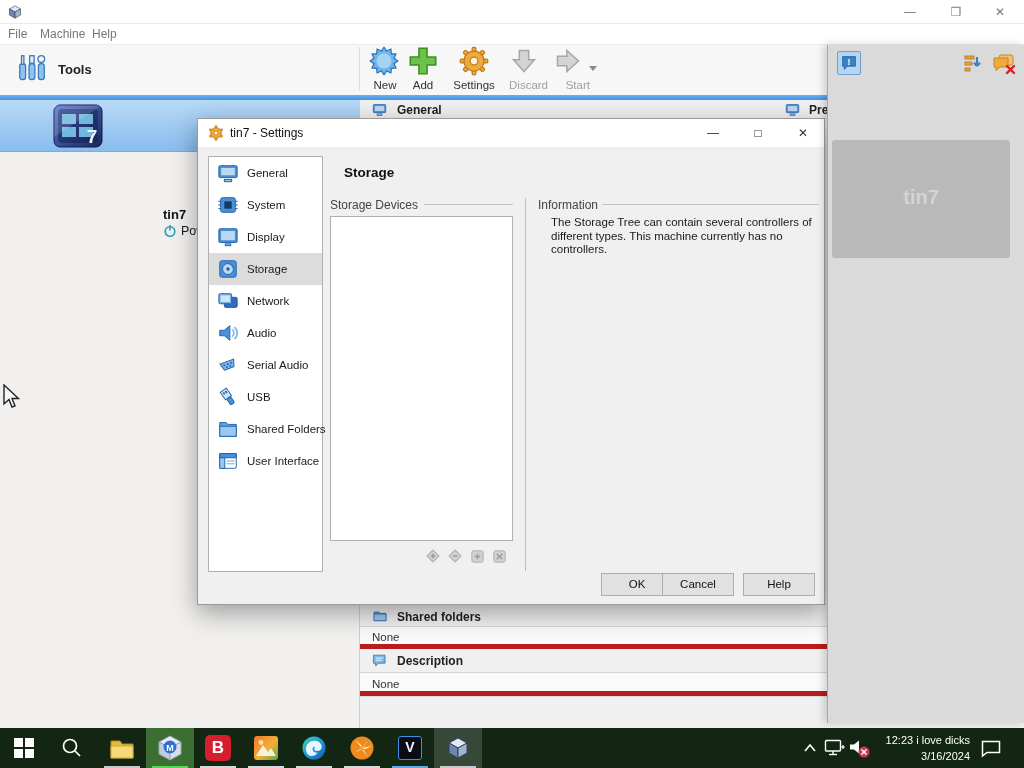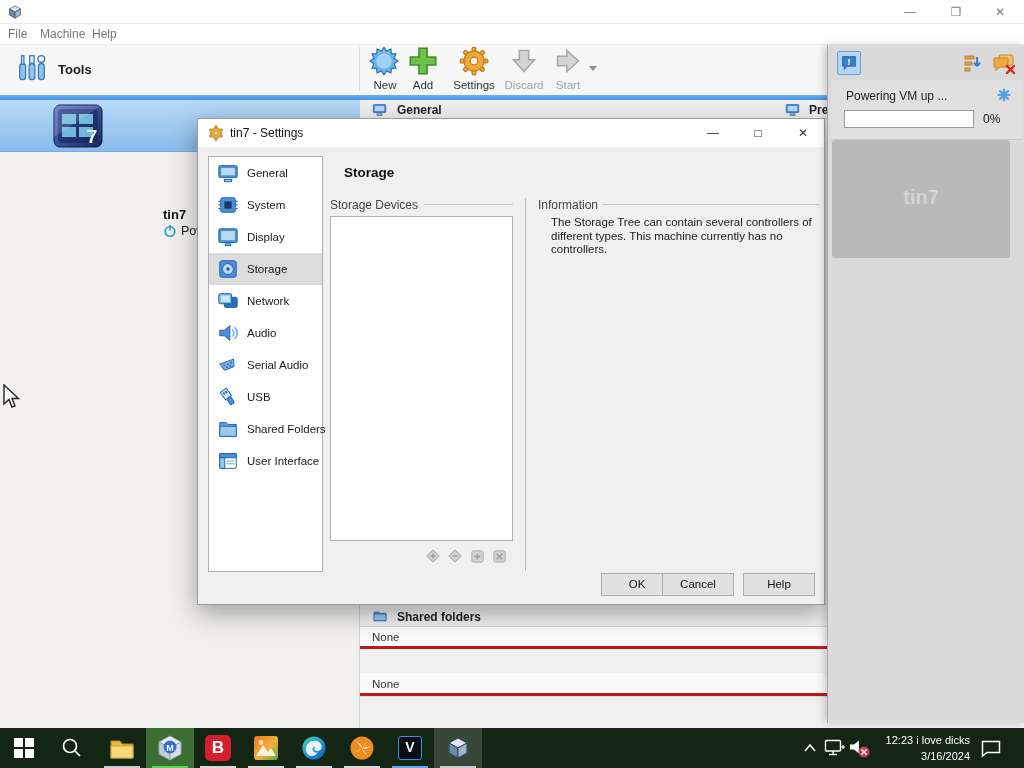--- a/index.html
+++ b/index.html
@@ -10,33 +10,33 @@
   .ellip { white-space:nowrap; overflow:hidden; }
 
   
   .titlebar { left:0; top:0; width:1024px; height:24px; background:#ffffff; border-bottom:1px solid #e9e9e9; }
   .title-text { left:30px; top:0; height:24px; line-height:24px; font-size:12px; color:#9a9a9a; }
   .winctl { top:0; width:44px; height:24px; text-align:center; line-height:24px; color:#7a7a7a; font-size:12px; }
   .menubar { left:0; top:24px; width:1024px; height:20px; background:#ffffff; }
   .menuitem { top:24px; height:20px; line-height:20px; font-size:12px; color:#767676; }
   .toolbar { left:0; top:44px; width:1024px; height:51px; background:#f7f7f7; border-top:1px solid #ececec; }
   .tb-label { font-size:11.5px; color:#333; text-align:center; }
-  .tb-label.dis { color:#a0a0a0; }
+  .tb-label.dis { color:#a0a0a0;text-align:right; }
   .accent-strip { left:0; top:95px; width:1024px; height:5px; background:linear-gradient(#6fb0ef,#3f93e8); }
 
   
   .chooser { left:0; top:100px; width:360px; height:628px; background:#f1f0ef; border-right:1px solid #cfcfcf; }
   .vm-row { left:0; top:100px; width:360px; height:52px; background:linear-gradient(#b9daf6,#88bcee); border-bottom:1px solid #79ade0; }
   .vm-name { left:163px; top:107px; font-size:13px; color:#111; }
   .vm-status { left:181px; top:124px; font-size:12.5px; color:#1a1a1a; }
 
   
   .sect-header { background:#f0f0f0; border-bottom:1px solid #d5d5d5; }
   .sect-title { font-size:12px; color:#222; font-weight:bold; }
-  .none-row { background:#fafafa; border-bottom:3px solid #b91c1c; font-size:11.5px; color:#333; }
+  .none-row { background:#fafafa; border-bottom:5px solid #b91c1c; font-size:11.5px; color:#333; }
 
   
   .dialog { left:197px; top:118px; width:628px; height:487px; background:#f0f0f0; border:1px solid #9a9a9a; box-shadow:0 8px 24px rgba(0,0,0,.35); }
   .dlg-titlebar { left:0; top:0; width:626px; height:28px; background:#ffffff; }
   .dlg-title { left:32px; top:0; height:28px; line-height:28px; font-size:12px; color:#111; }
   .dlg-ctl { top:0; width:34px; height:28px; text-align:center; line-height:28px; color:#333; font-size:12px; }
   .nav-box { left:10px; top:37px; width:115px; height:416px; background:#fff; border:1px solid #b0b0b0; }
   .nav-item { position:relative; width:113px; height:32px; }
   .nav-item.sel { background:#dcdcdc; }
   .nav-ic { position:absolute; left:8px; top:5px; width:22px; height:22px; }
@@ -194,20 +194,30 @@
   <div class="abs sect-header" style="left:360px;top:604px;width:664px;height:23px;border-top:1px solid #d5d5d5">
     <svg style="position:absolute;left:12px;top:3px" width="16" height="16" viewBox="0 0 24 24">
       <path d="M3,6 h7 l2,2 h9 v11 h-18 Z" fill="#5aa3e8" stroke="#1d5fa8"></path>
       <path d="M3,9 h18 v10 h-18 Z" fill="#9cc8f0" stroke="#1d5fa8"></path>
     </svg>
     <div class="abs sect-title" style="left:37px;top:5px">Shared folders</div>
   </div>
   <div class="abs none-row" style="left:360px;top:627px;width:664px;height:22px">
     <div class="abs" style="left:12px;top:4px">None</div>
   </div>
+  <div class="abs sect-header" style="left:360px;top:649px;width:664px;height:24px">
+    <svg style="position:absolute;left:12px;top:4px" width="16" height="16" viewBox="0 0 22 20">
+      <path d="M2,2 h16 v11 h-9 l-4,4 v-4 h-3 Z" fill="#7db5e8" stroke="#2a6db5"></path>
+      <g stroke="#eef6fd" stroke-width="1.4">
+          <line x1="5" y1="6" x2="15" y2="6"></line>
+          <line x1="5" y1="9" x2="13" y2="9"></line>
+        </g>
+    </svg>
+    <div class="abs sect-title" style="left:37px;top:5px">Description</div>
+  </div>
   <div class="abs none-row" style="left:360px;top:673px;width:664px;height:23px">
     <div class="abs" style="left:12px;top:5px">None</div>
   </div>
   <div class="abs" style="left:360px;top:696px;width:664px;height:32px;background:#f0f0f0;border-top:1px solid #dcdcdc"></div>
 
   <div class="abs dialog">
     <div class="abs dlg-titlebar"></div>
     <svg class="abs" style="left:10px;top:6px" width="16" height="16" viewBox="0 0 24 24">
       <g fill="#f0a93c" stroke="#bf7d18" stroke-width="1.2">
         <rect x="10.5" y="1" width="3" height="5" rx="1"></rect>
@@ -389,33 +399,20 @@
     </svg>
     <svg class="abs" style="left:164px;top:8px" width="24" height="22" viewBox="0 0 24 22">
       <rect x="7" y="2" width="14" height="10" rx="2" fill="#f3c173" stroke="#c5881f"></rect>
       <path d="M2,5 h14 v9 h-8 l-4,3.5 v-3.5 h-2 Z" fill="#f0a93c" stroke="#c5881f"></path>
       <g stroke="#d42020" stroke-width="2.4" stroke-linecap="round">
           <line x1="15" y1="13" x2="22" y2="20"></line>
           <line x1="22" y1="13" x2="15" y2="20"></line>
         </g>
     </svg>
 
-    <div class="abs prog-card">
-      <div class="abs prog-lbl" style="left:15px;top:9px">Powering VM up ...</div>
-      <svg class="abs" style="left:166px;top:8px" width="14" height="14" viewBox="0 0 14 14">
-        <g stroke="#55a0e0" stroke-width="2.2" stroke-linecap="round">
-          <line x1="7" y1="1.5" x2="7" y2="12.5"></line>
-            <line x1="1.5" y1="7" x2="12.5" y2="7"></line>
-          <line x1="3.1" y1="3.1" x2="10.9" y2="10.9"></line>
-            <line x1="10.9" y1="3.1" x2="3.1" y2="10.9"></line>
-        </g>
-      </svg>
-      <div class="abs prog-bar" style="left:13px;top:30px;width:130px;height:18px"></div>
-      <div class="abs" style="left:152px;top:32px;font-size:12px;color:#111">0%</div>
-    </div>
 
     <div class="abs preview-box">
       <div class="abs preview-name" style="top:46px">tin7</div>
     </div>
   </div>
 
   <div class="abs taskbar"></div>
   <div class="abs tb-slot" style="left:0">
     <svg style="position:absolute;left:14px;top:10px" width="20" height="20" viewBox="0 0 20 20">
       <g fill="#ffffff">

